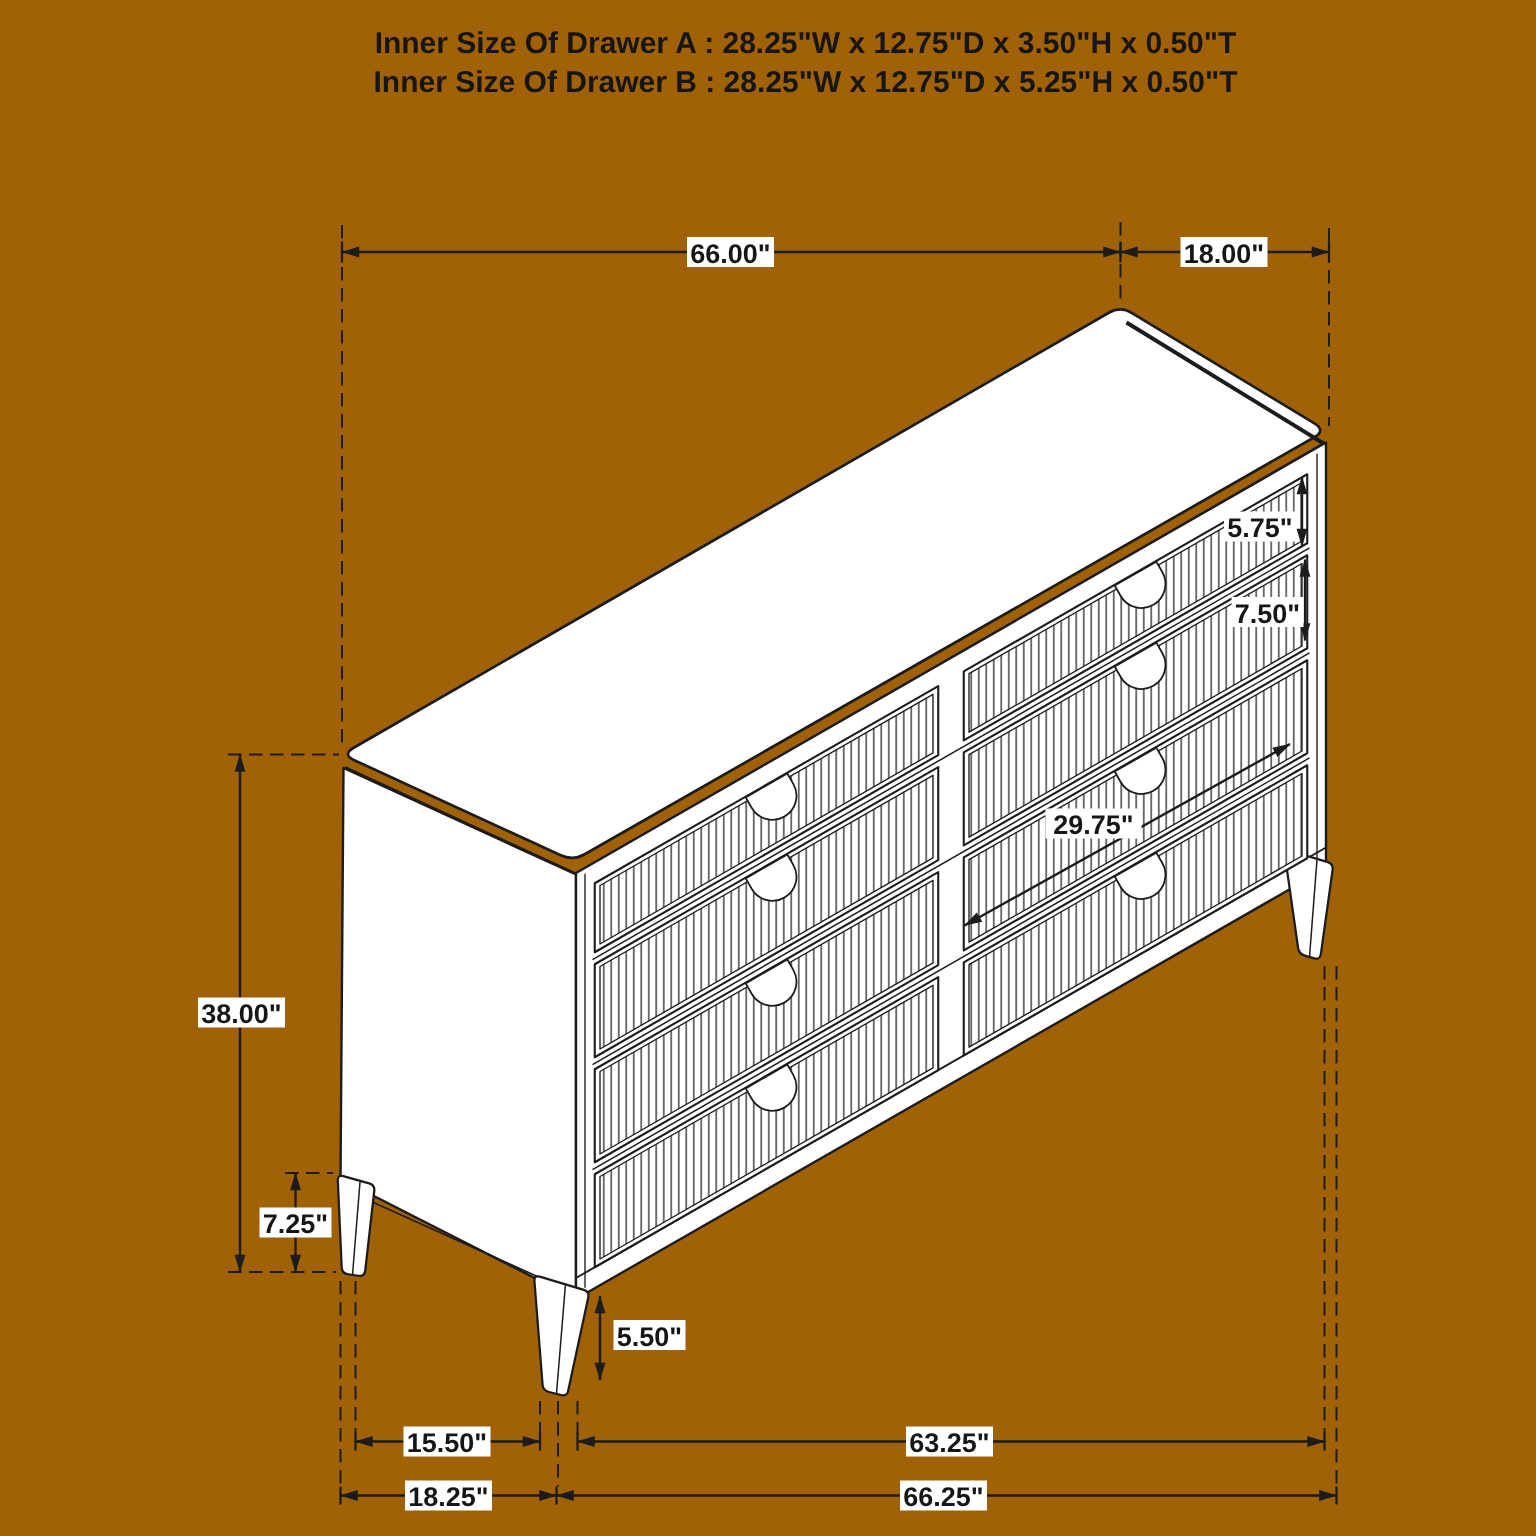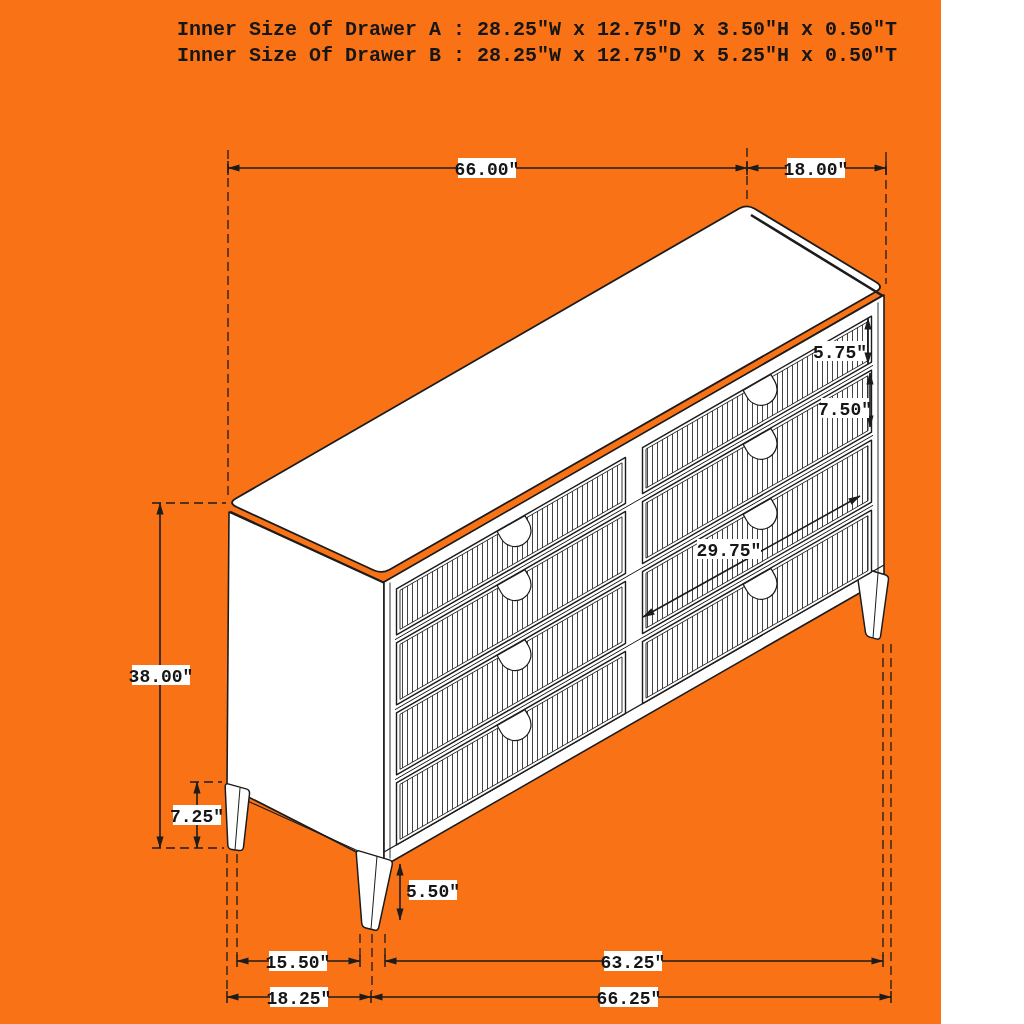--- a/index.html
+++ b/index.html
@@ -1,17 +1,17 @@
 <!DOCTYPE html>
 <html><head>
 <meta charset="utf-8">
 <style>
   html,body{margin:0;padding:0;background:#ffffff;}
-  .stage{position:relative;width:941px;height:1024px;background:#f97316;overflow:hidden;
-         font-family:Liberation Mono, monospace;}
+  .stage{position:relative;width:1024px;height:1024px;background:#a16207;overflow:hidden;
+         font-family:Liberation Sans, sans-serif;}
   svg{position:absolute;left:0;top:0;}
   text{fill:#161616;}
   .hdr{font-size:20px;font-weight:bold;}
   .dim{font-size:18px;font-weight:bold;}
   .lblbg{fill:#ffffff;}
 </style>
 </head>
 <body>
 
 <div class="stage">

